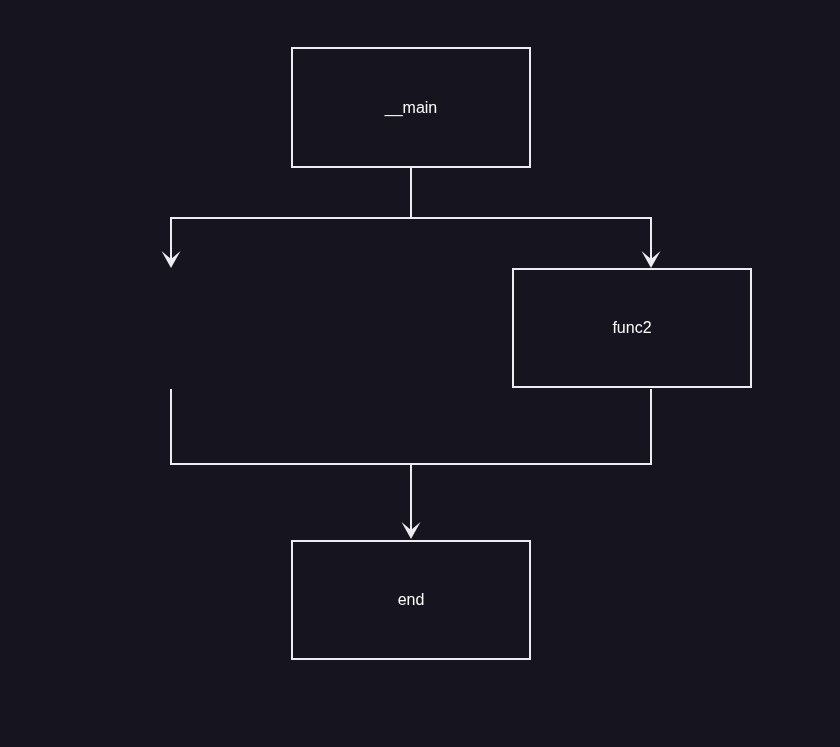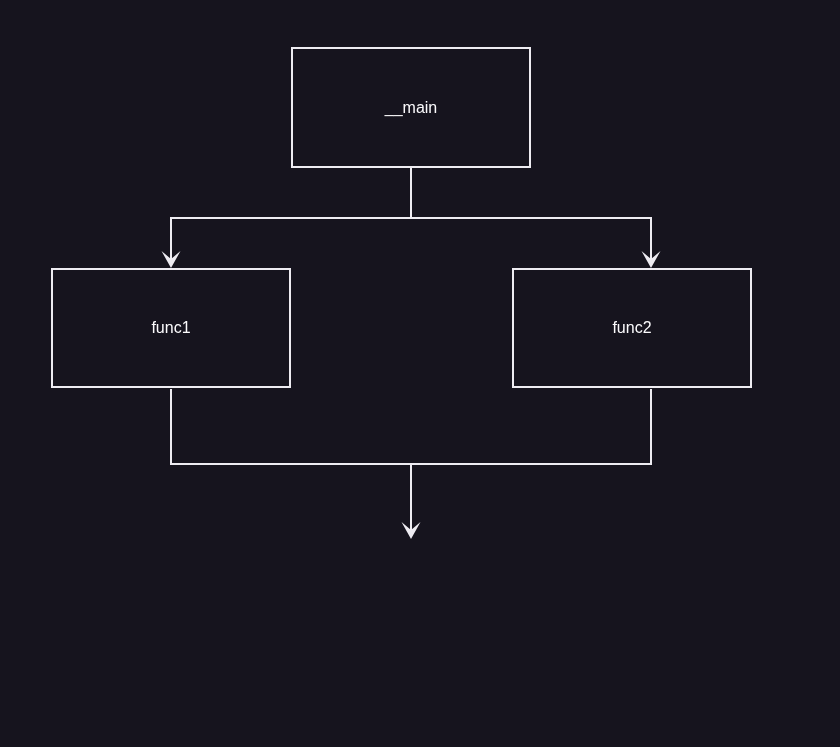--- a/index.html
+++ b/index.html
@@ -70,22 +70,22 @@
 
     <path class="arrowhead" d="M171,268 L161.5,251 L171,259 L180.5,251 Z"></path>
     <path class="arrowhead" d="M651,268 L641.5,251 L651,259 L660.5,251 Z"></path>
     <path class="arrowhead" d="M411,539 L401.5,522 L411,530 L420.5,522 Z"></path>
   </svg>
 
   <div class="node" style="left:291px; top:47px; width:240px; height:121px;">
     <span class="node-label">__main</span>
   </div>
 
-  <div class="node" style="left:51px; top:268px; width:240px; height:120px;">
-    <span class="node-label">func1</span>
-  </div>
 
   <div class="node" style="left:512px; top:268px; width:240px; height:120px;">
     <span class="node-label">func2</span>
   </div>
 
+  <div class="node" style="left:291px; top:540px; width:240px; height:120px;">
+    <span class="node-label">end</span>
+  </div>
 
 </div>
 
 </body></html>

